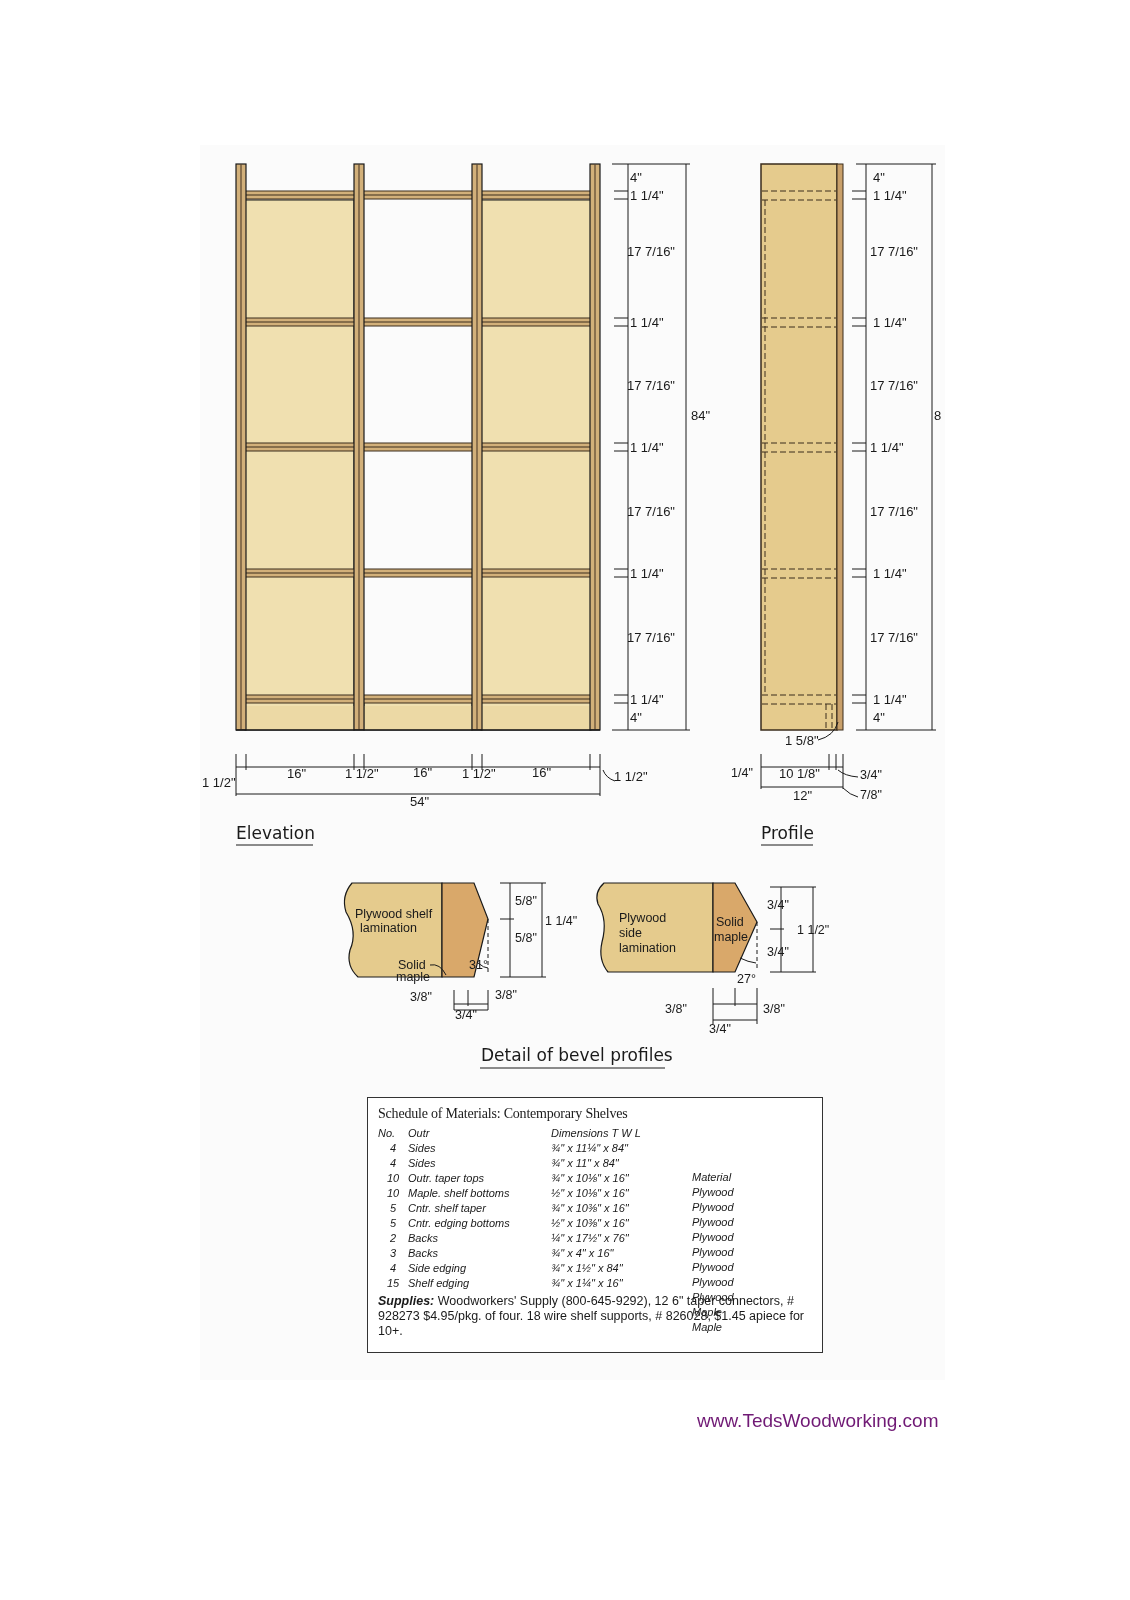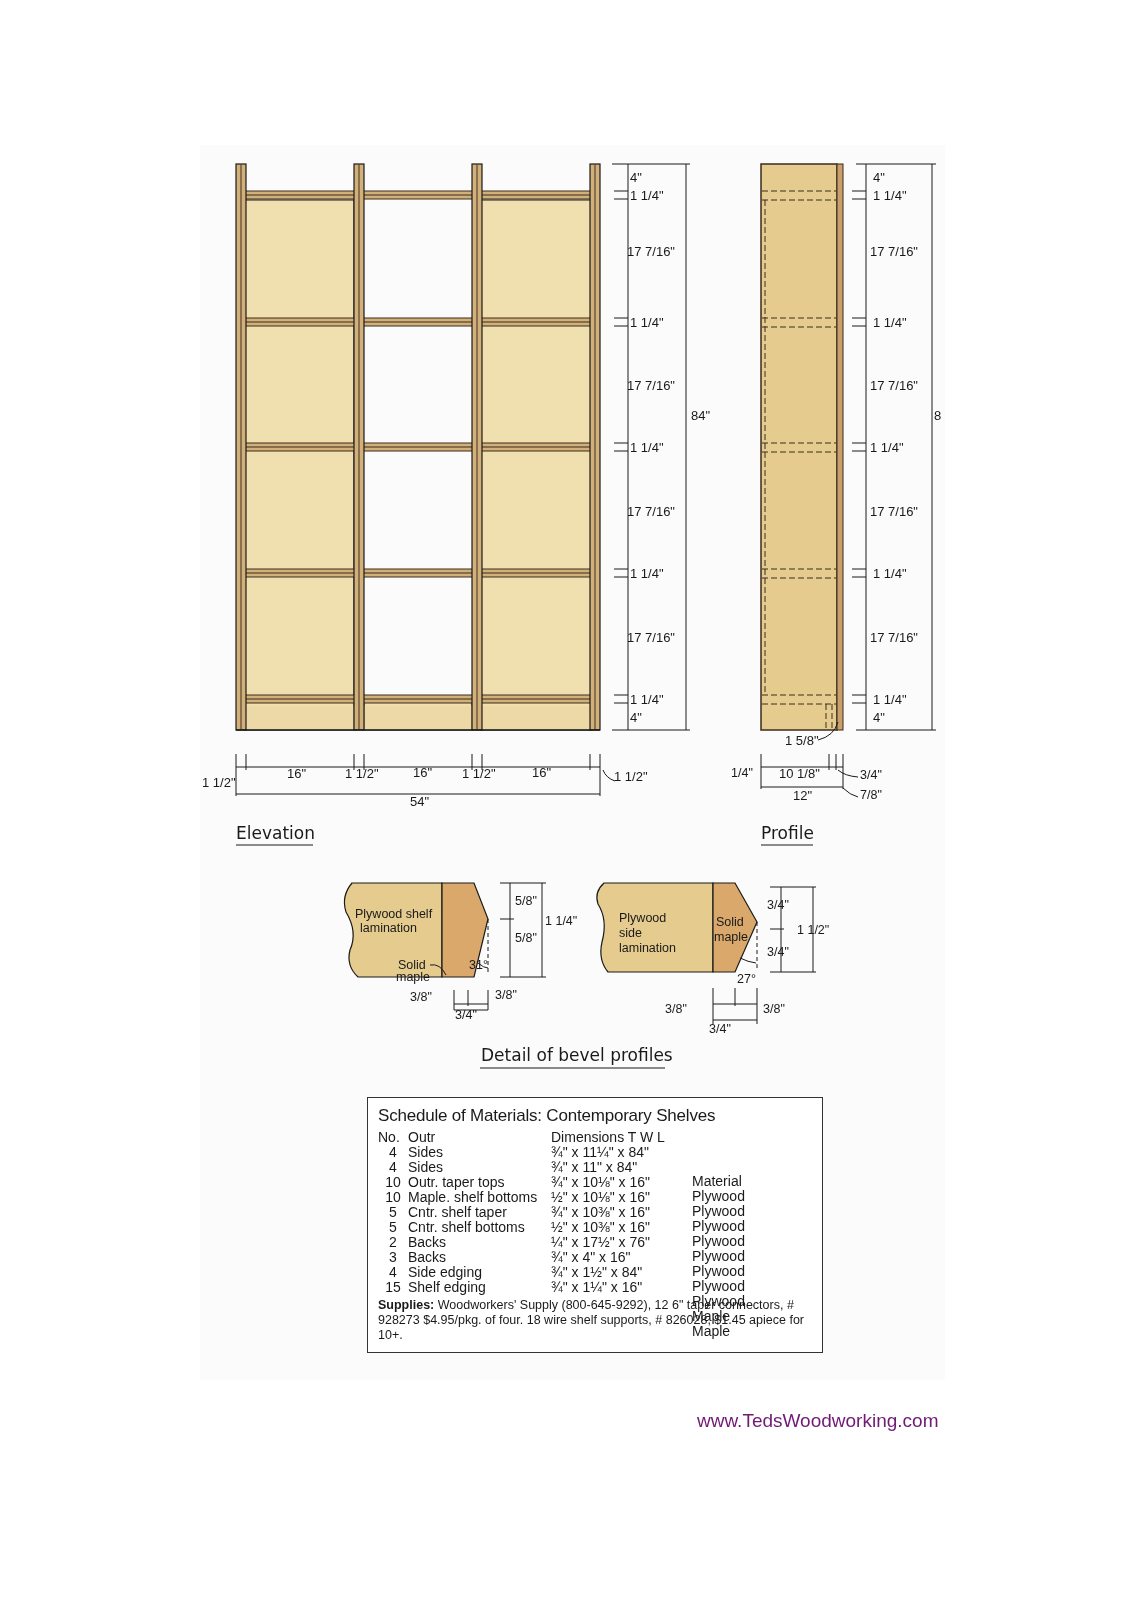--- a/index.html
+++ b/index.html
@@ -13,30 +13,30 @@
   svg.drawing { position: absolute; left: 0; top: 0; }
   .dim { font-family: "Liberation Sans", sans-serif; font-size: 13px; fill: #1a1a1a; }
   .lbl { font-family: "Liberation Sans", sans-serif; font-size: 12.5px; fill: #1a1a1a; }
   .section-title { font-family: "DejaVu Sans", sans-serif; font-size: 17px; fill: #1a1a1a; }
 
   .materials {
     position: absolute; left: 367px; top: 1097px; width: 456px; height: 256px;
     border: 1.5px solid #333; background: #fff; box-sizing: border-box; padding: 8px 10px 6px 10px;
   }
   .materials .title {
-    font-family: Liberation Sans, sans-serif; font-size: 17px; margin: 0 0 4px 0; letter-spacing: -0.2px;
-  }
-  .mat-row { display: flex; font-size: 14px; line-height: 15px; height: 15px; }
+    font-family: Liberation Serif, serif; font-size: 14px; margin: 0 0 4px 0; letter-spacing: -0.2px;
+  }
+  .mat-row { display: flex; font-size: 11px; line-height: 15px; height: 15px; font-style: italic; }
   .mat-row .c-no { width: 30px; text-align: center; }
   .mat-row .c-item { width: 143px; }
   .mat-row .c-dim { width: 141px; }
   .mat-row .c-mat { width: 100px; margin-top: 44px; }
   .mat-row.head .c-no { text-align: left; }
   .supplies { font-size: 12.5px; line-height: 15px; margin-top: 3px; }
-  .supplies b { font-weight: bold; }
+  .supplies b { font-weight: bold; font-style: italic; }
 
   .footer-url {
     position: absolute; left: 697px; top: 1410px; font-size: 19px; color: #701a75;
     font-family: "Liberation Sans", sans-serif;
   }
 </style>
 </head>
 <body>
 
 <div class="panel"></div>
@@ -315,21 +315,21 @@
       <span class="c-mat">Plywood</span>
     </div>
   <div class="mat-row">
       <span class="c-no">5</span>
       <span class="c-item">Cntr. shelf taper</span>
       <span class="c-dim">¾" x 10⅜" x 16"</span>
       <span class="c-mat">Plywood</span>
     </div>
   <div class="mat-row">
       <span class="c-no">5</span>
-      <span class="c-item">Cntr. shelf bottoms</span>
+      <span class="c-item">Cntr. edging bottoms</span>
       <span class="c-dim">½" x 10⅜" x 16"</span>
       <span class="c-mat">Plywood</span>
     </div>
   <div class="mat-row">
       <span class="c-no">2</span>
       <span class="c-item">Backs</span>
       <span class="c-dim">¼" x 17½" x 76"</span>
       <span class="c-mat">Plywood</span>
     </div>
   <div class="mat-row">

